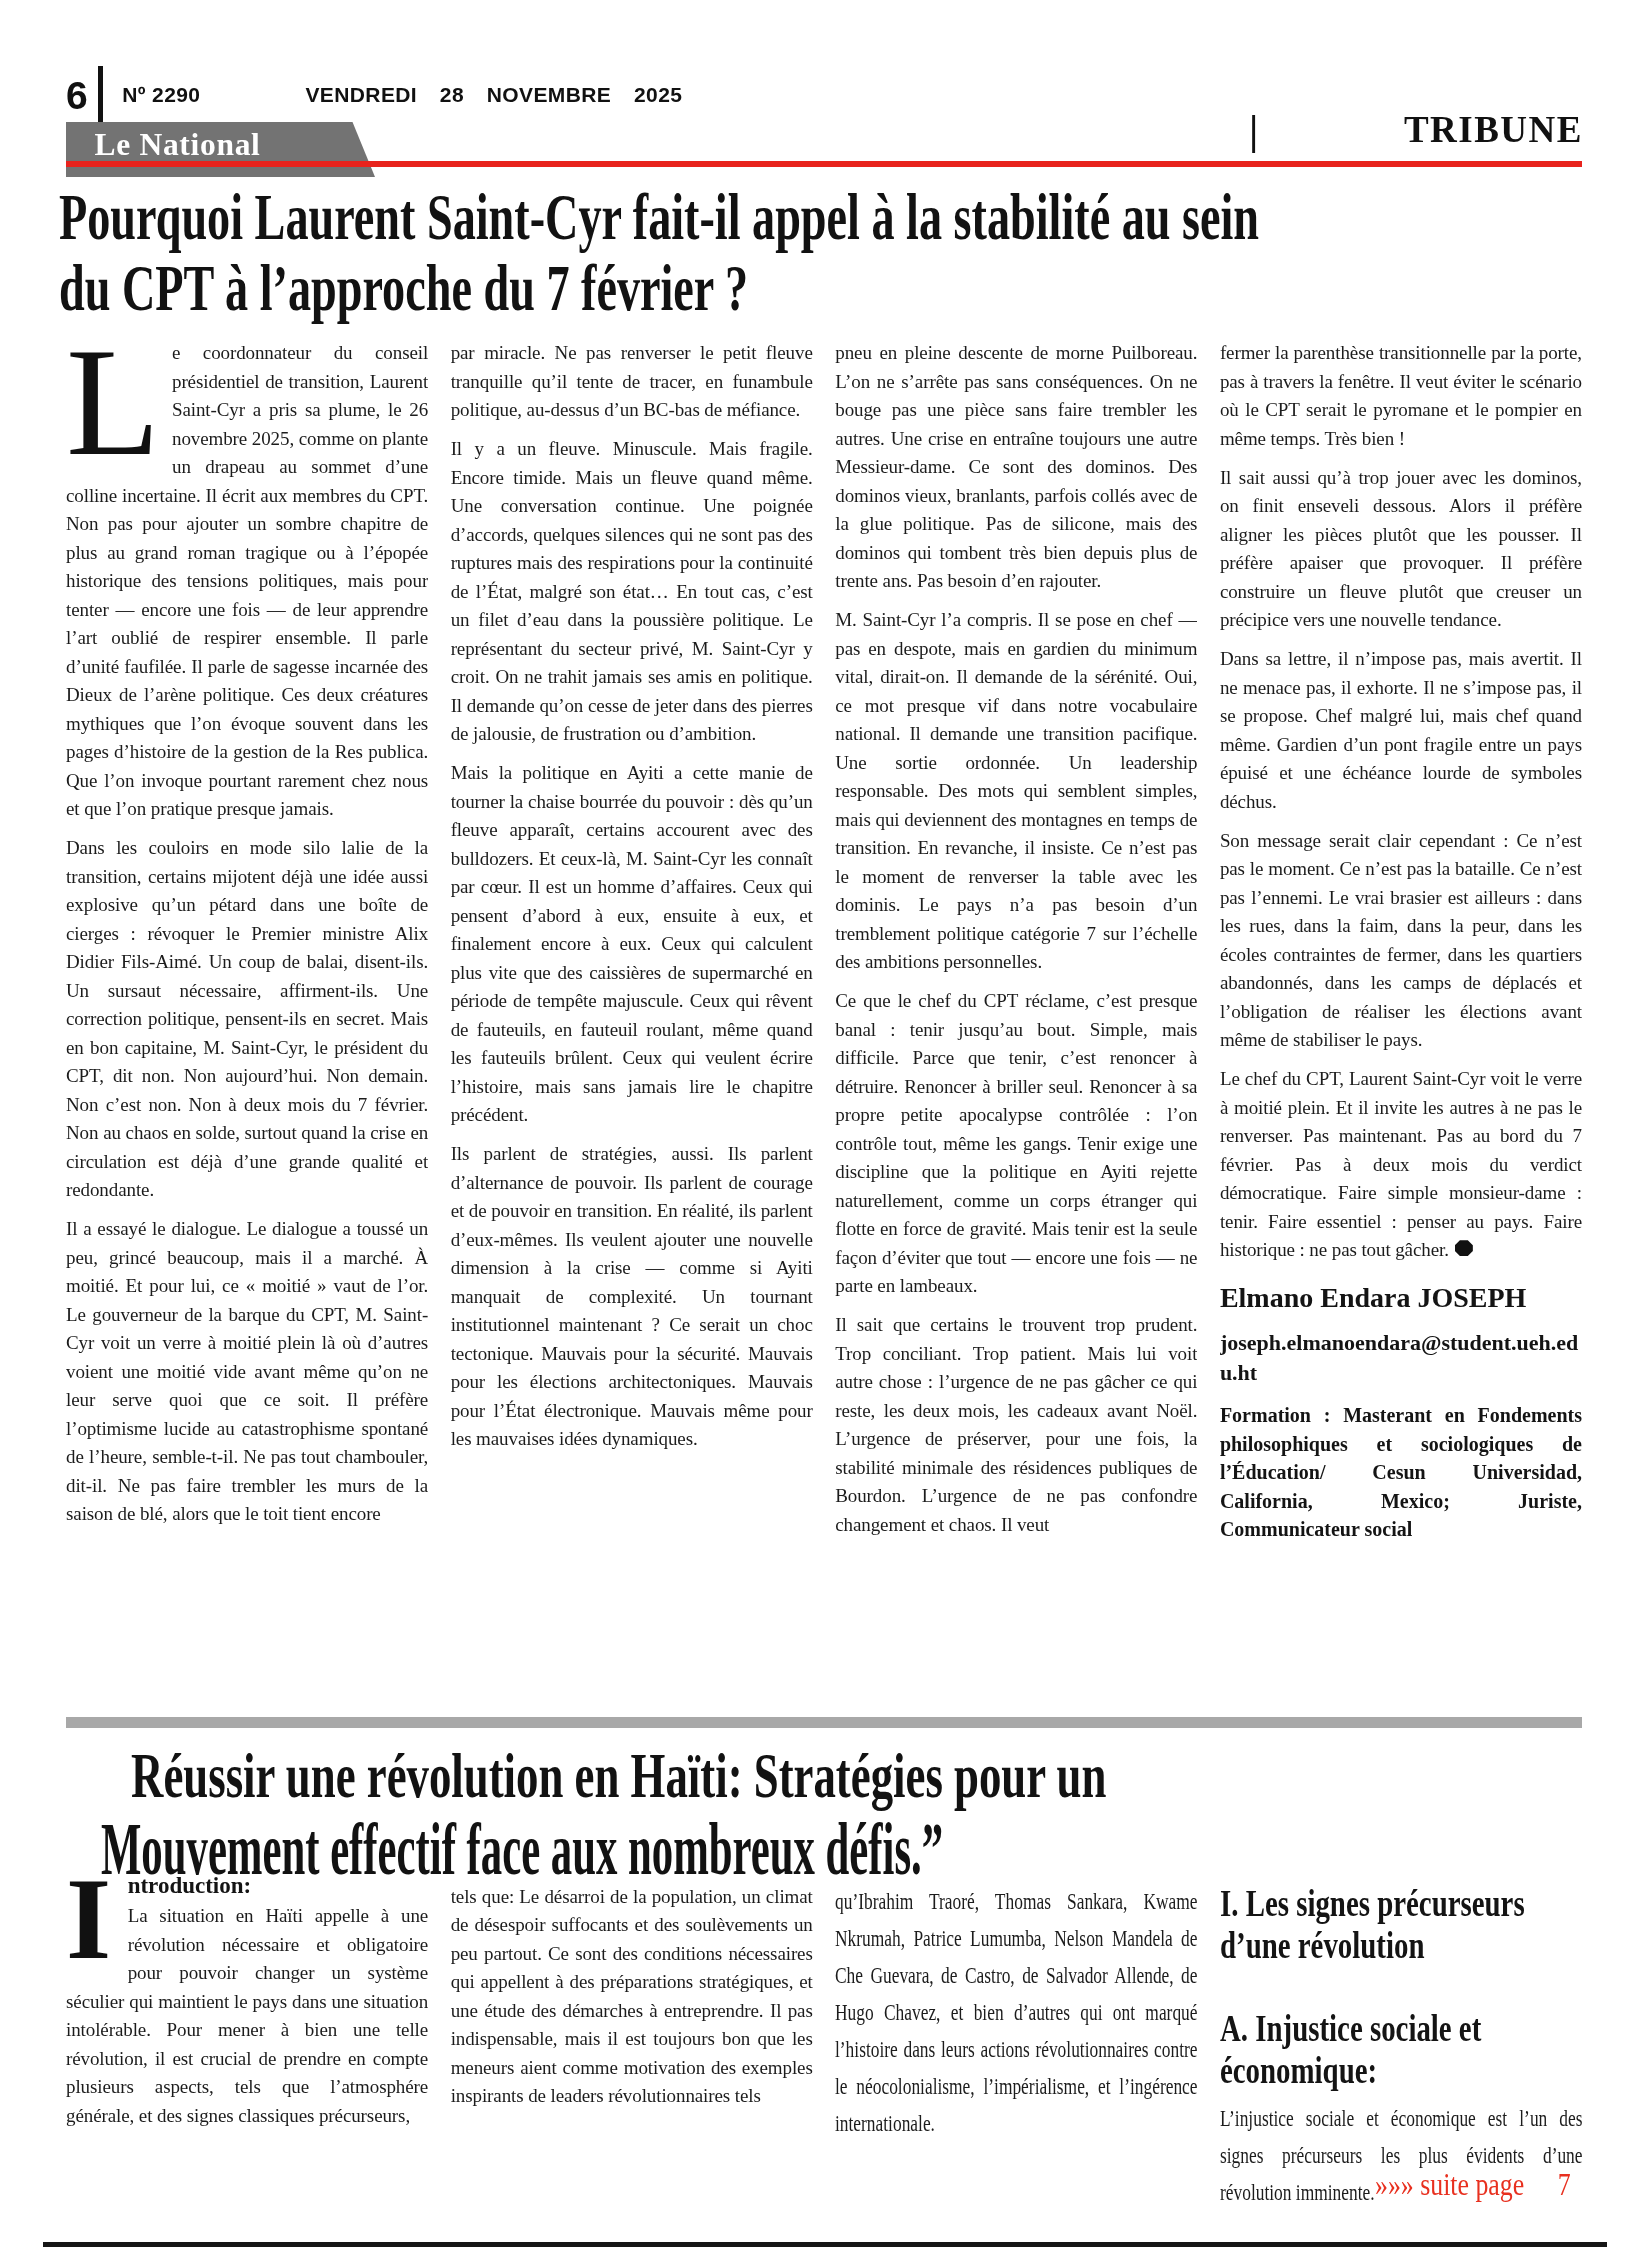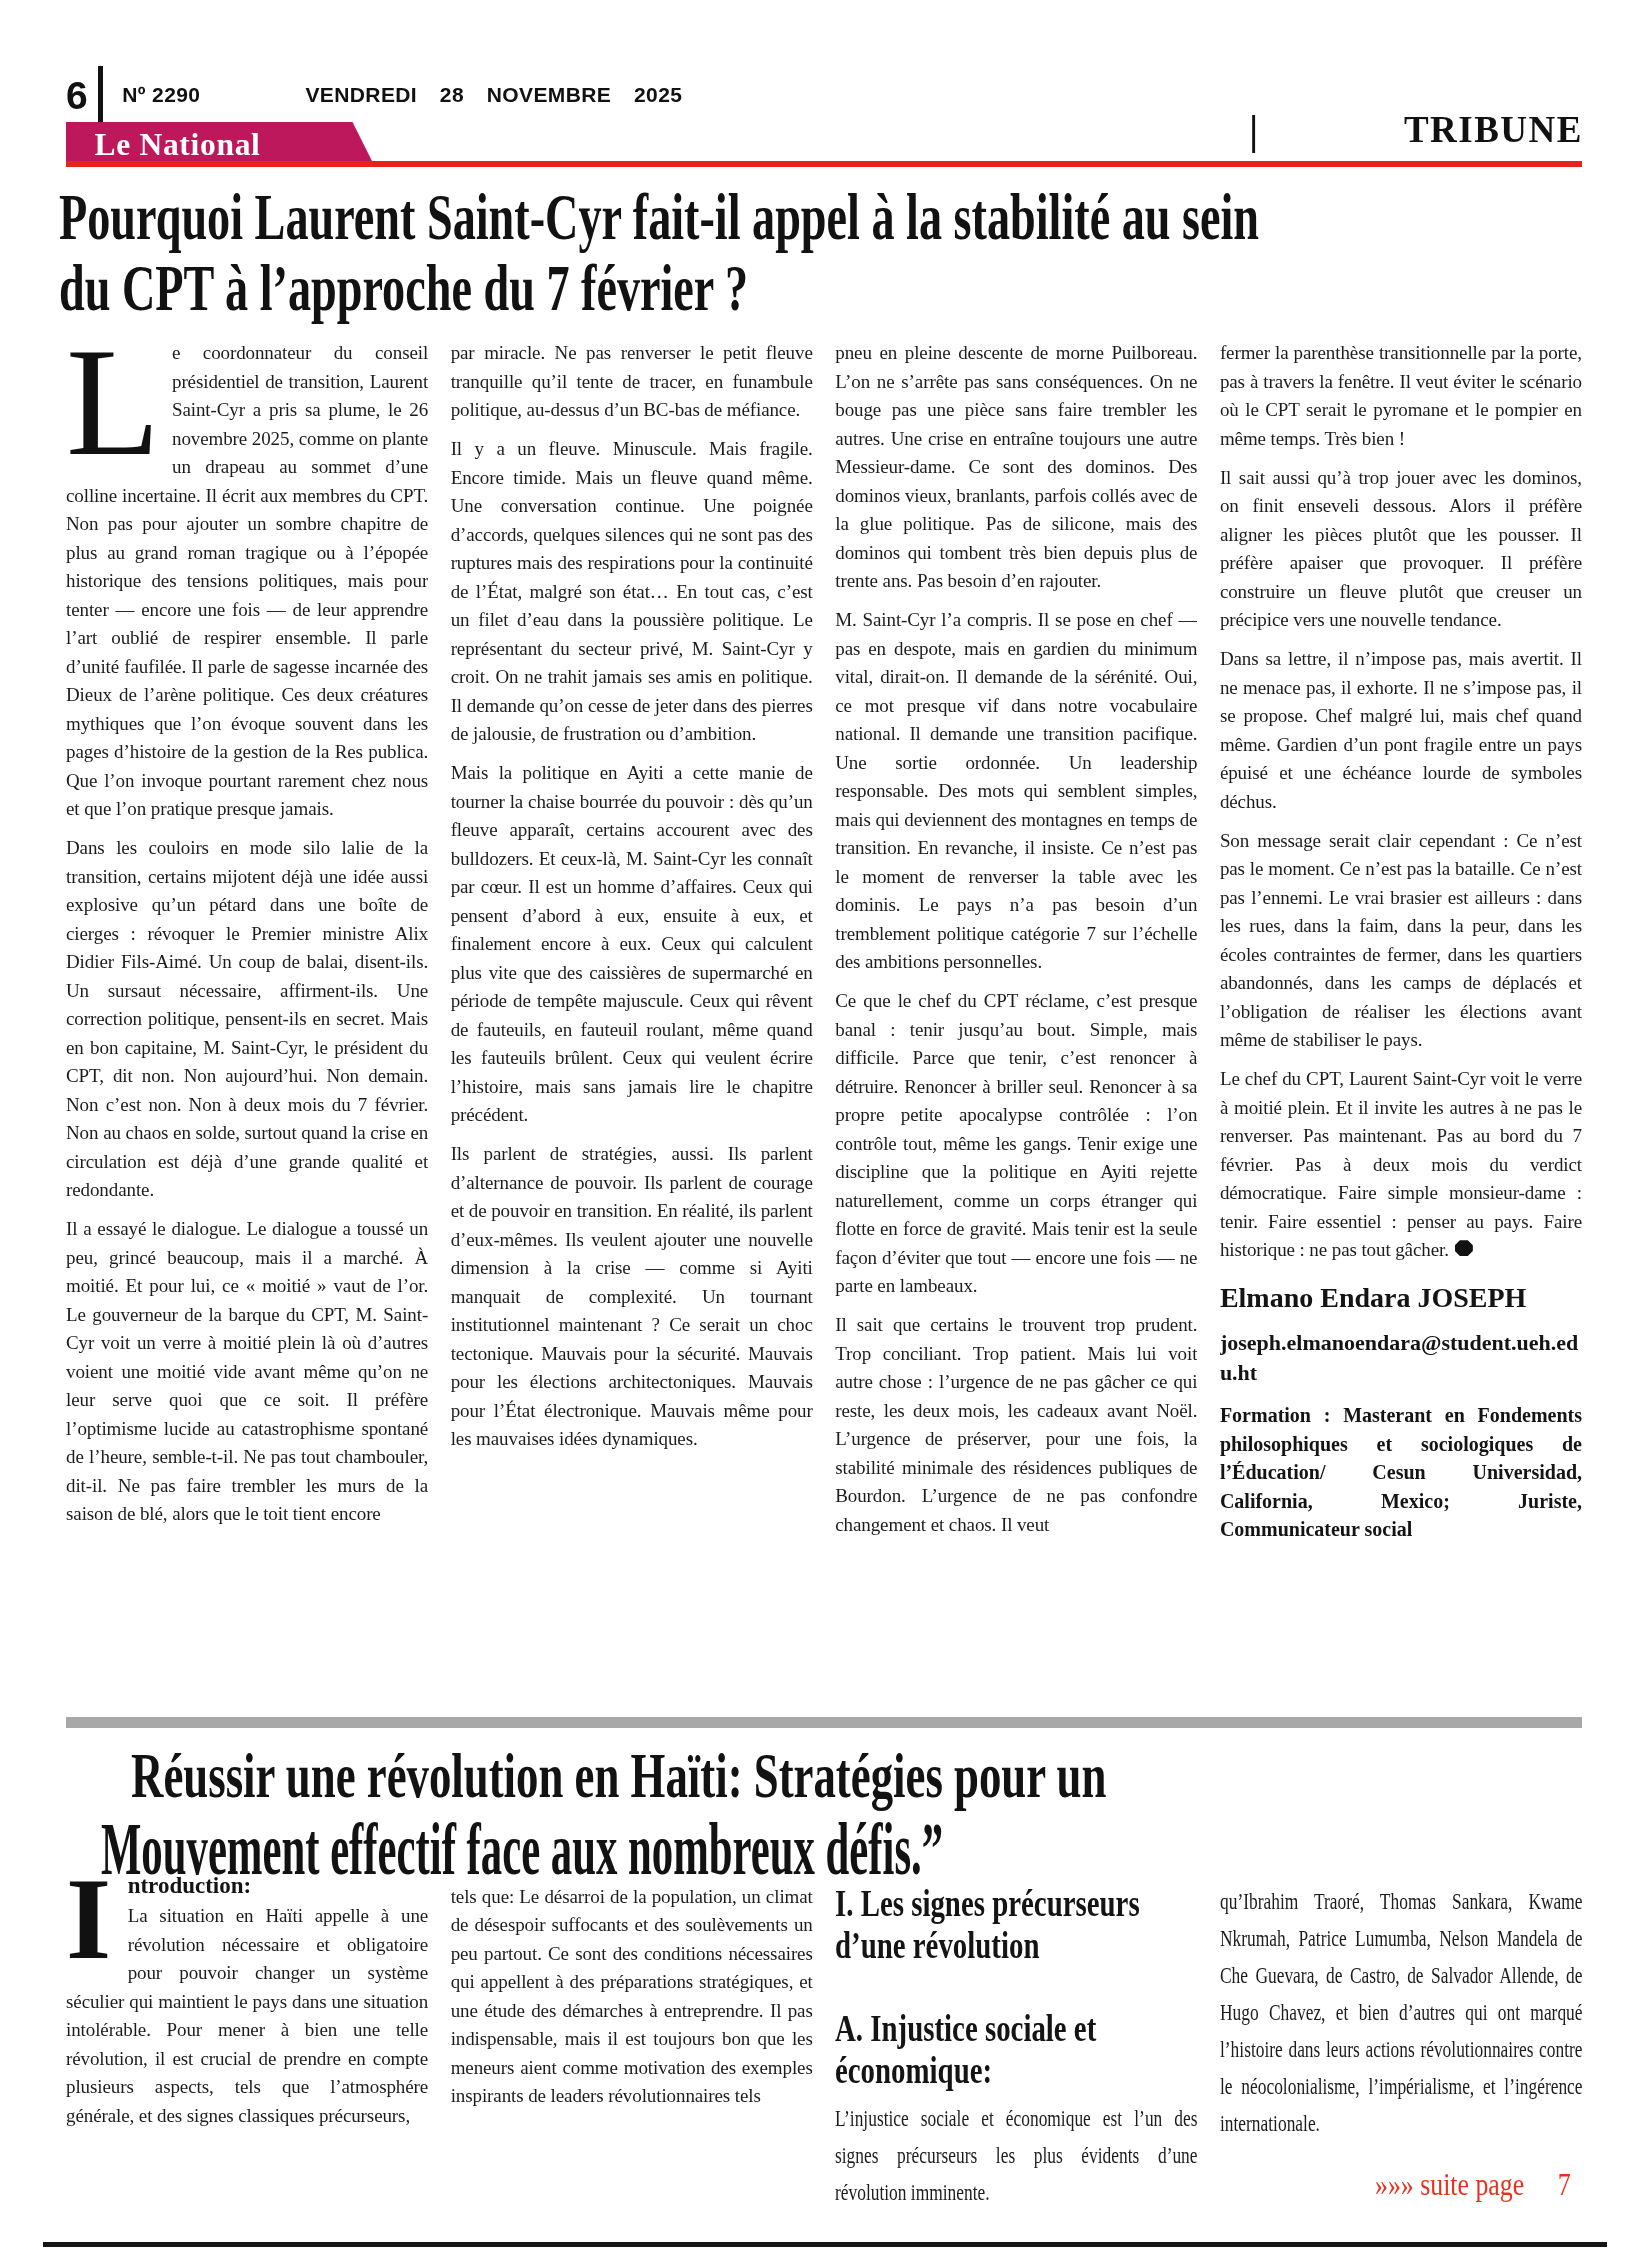--- a/index.html
+++ b/index.html
@@ -5,21 +5,21 @@
   html,body{margin:0;padding:0;background:#888;}
   .page{position:relative;width:1650px;height:2250px;background:#ffffff;overflow:hidden;
         font-family:"Liberation Serif",serif;color:#1b1b1b;}
   
   .folio{position:absolute;left:66px;top:66px;display:flex;align-items:center;
          font-family:"Liberation Sans",sans-serif;font-weight:bold;color:#111;}
   .page-num{font-size:39px;line-height:39px;}
   .folio-bar{display:inline-block;width:4.5px;height:58px;background:#111;margin:0 19.5px 0 10.5px;}
   .issue{font-size:21px;letter-spacing:0.4px;}
   .date{font-size:21px;margin-left:105px;word-spacing:16.5px;letter-spacing:0.4px;}
-  .brand-flag{position:absolute;left:66px;top:122px;width:309px;height:45px;background:#be185d;
+  .brand-flag{position:absolute;left:66px;top:122px;width:309px;height:55px;background:#737373;
               clip-path:polygon(0 0,calc(100% - 22.5px) 0,100% 100%,0 100%);}
   .brand-text{display:block;padding:4.5px 0 0 28.5px;font-family:"Liberation Serif",serif;
               font-weight:bold;font-size:31.5px;color:#fff;letter-spacing:0.7px;}
   .red-rule{position:absolute;left:66px;top:161px;width:1516px;height:6px;background:#e8231d;}
   .section-wrap{position:absolute;left:1249px;top:109px;width:334px;display:flex;
                 justify-content:space-between;align-items:flex-end;}
   .section-divider{font-family:"Liberation Serif",serif;font-weight:bold;font-size:42px;line-height:42px;color:#111;}
   .section-title{font-family:"Liberation Serif",serif;font-weight:bold;font-size:37px;line-height:42px;
                  letter-spacing:1.5px;color:#111;}
   
@@ -127,30 +127,30 @@
   <div class="cols cols2">
     <div class="col">
       <span class="dropcap2">I</span>
       <div class="intro-head">ntroduction:</div>
       <p class="bp">La situation en Haïti appelle à une révolution nécessaire et obligatoire pour pouvoir changer un système séculier qui maintient le pays dans une situation intolérable. Pour mener à bien une telle révolution, il est crucial de prendre en compte plusieurs aspects, tels que l’atmosphére générale, et des signes classiques précurseurs,</p>
     </div>
     <div class="col pad-top">
       <p class="bp">tels que: Le désarroi de la population, un climat de désespoir suffocants et des soulèvements un peu partout. Ce sont des conditions nécessaires qui appellent à des préparations stratégiques, et une étude des démarches à entreprendre. Il pas indispensable, mais il est toujours bon que les meneurs aient comme motivation des exemples inspirants de leaders révolutionnaires tels</p>
     </div>
     <div class="col pad-top">
+      <div class="squeeze cond-body">
+        <p class="bp">qu’Ibrahim Traoré, Thomas Sankara, Kwame Nkrumah, Patrice Lumumba, Nelson Mandela de Che Guevara, de Castro, de Salvador Allende, de Hugo Chavez, et bien d’autres qui ont marqué l’histoire dans leurs actions révolutionnaires contre le néocolonialisme, l’impérialisme, et l’ingérence internationale.</p>
+      </div>
+    </div>
+    <div class="col pad-top">
       <div class="squeeze cond-head">I. Les signes précurseurs d’une révolution</div>
       <div class="h-gap"></div>
       <div class="squeeze cond-head">A. Injustice sociale et économique:</div>
       <div class="squeeze cond-body">
         <p class="bp">L’injustice sociale et économique est l’un des signes précurseurs les plus évidents d’une révolution imminente.</p>
-      </div>
-    </div>
-    <div class="col pad-top">
-      <div class="squeeze cond-body">
-        <p class="bp">qu’Ibrahim Traoré, Thomas Sankara, Kwame Nkrumah, Patrice Lumumba, Nelson Mandela de Che Guevara, de Castro, de Salvador Allende, de Hugo Chavez, et bien d’autres qui ont marqué l’histoire dans leurs actions révolutionnaires contre le néocolonialisme, l’impérialisme, et l’ingérence internationale.</p>
       </div>
     </div>
   </div>
 
   <div class="suite">
     <span>»»» suite page</span><span class="num">7</span>
   </div>
 
   <div class="bottom-rule"></div>
 </div>

